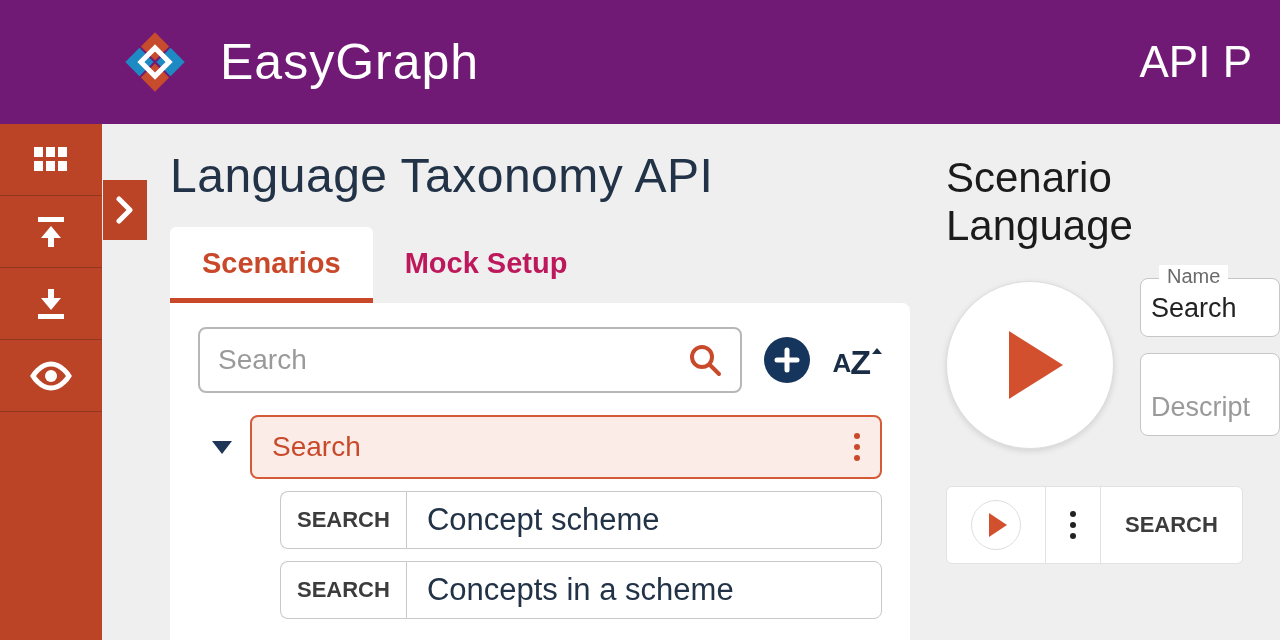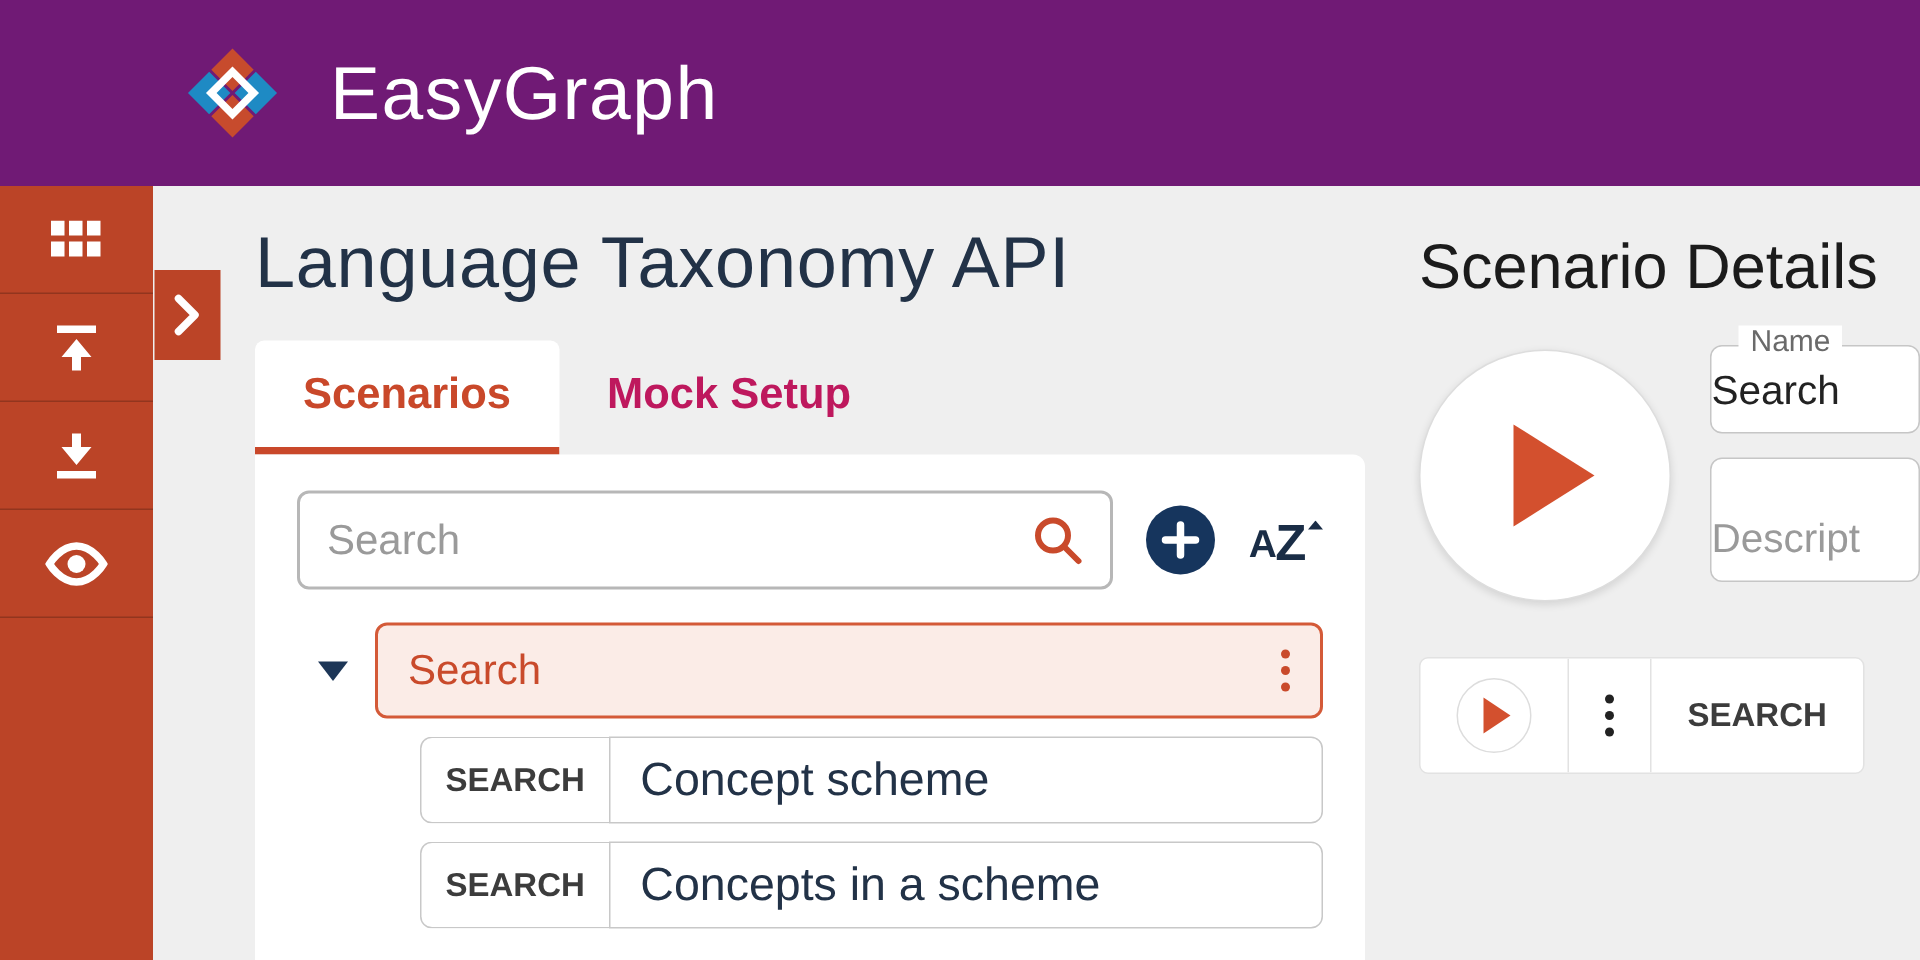--- a/index.html
+++ b/index.html
@@ -247,21 +247,21 @@
   width: 0; height: 0;
   border-top: 34px solid transparent;
   border-bottom: 34px solid transparent;
   border-left: 54px solid #d3502e;
   margin-left: 12px;
 }
 .fieldset {
   position: relative;
   border: 1.5px solid #c6c6c6;
   border-radius: 8px;
-  padding: 14px 0 12px;
+  padding: 14px 10px 12px;
   margin-bottom: 16px;
   width: 140px;
   background: #fff;
 }
 .fieldset-label {
   position: absolute;
   top: -14px;
   left: 18px;
   background: #fff;
   padding: 0 8px;
@@ -325,20 +325,21 @@
           <rect x="24" y="12" width="20" height="20" fill="#c74b2d"></rect>
           <rect x="46" y="12" width="20" height="20" fill="#1e8ac4"></rect>
           <rect x="24" y="34" width="20" height="20" fill="#1e8ac4"></rect>
           <rect x="46" y="34" width="20" height="20" fill="#c74b2d"></rect>
           <rect x="35" y="23" width="20" height="20" fill="none" stroke="#fff" stroke-width="5"></rect>
         </g>
       </svg>
     </div>
     <div class="logo-text">EasyGraph</div>
   </div>
+  <div class="header-right">API P</div>
 </div>
 
 <div class="body-wrap">
   <div class="sidebar">
     <div class="sidebar-item">
       <svg width="34" height="26" viewBox="0 0 34 26">
           <rect x="0" y="0" width="9" height="10" fill="#fff"></rect>
           <rect x="12" y="0" width="9" height="10" fill="#fff"></rect>
           <rect x="24" y="0" width="9" height="10" fill="#fff"></rect>
           <rect x="0" y="14" width="9" height="10" fill="#fff"></rect>
@@ -419,21 +420,21 @@
           <div class="child-label">Concept scheme</div>
         </div>
         <div class="child-row">
           <div class="child-badge">SEARCH</div>
           <div class="child-label">Concepts in a scheme</div>
         </div>
       </div>
     </div>
 
     <div class="right-panel">
-      <div class="section-title">Scenario Details</div>
+      <div class="section-title">Scenario Language</div>
 
       <div class="detail-row">
         <div class="play-circle">
           <div class="play-triangle-lg"></div>
         </div>
         <div>
           <div class="fieldset">
             <div class="fieldset-label">Name</div>
             <div class="fieldset-value">Search</div>
           </div>

